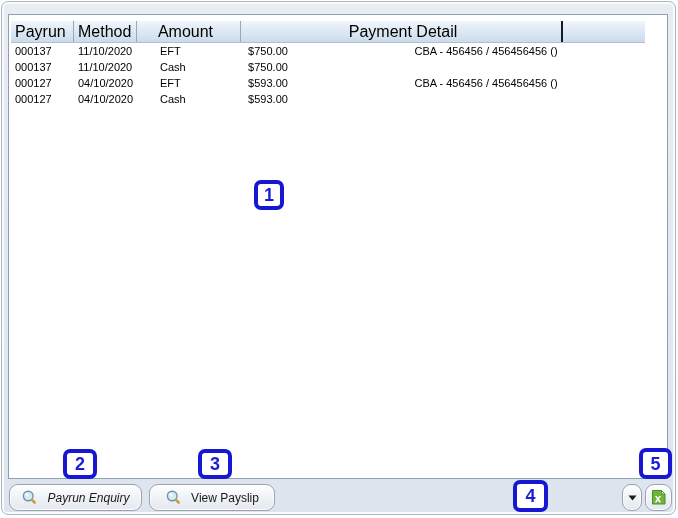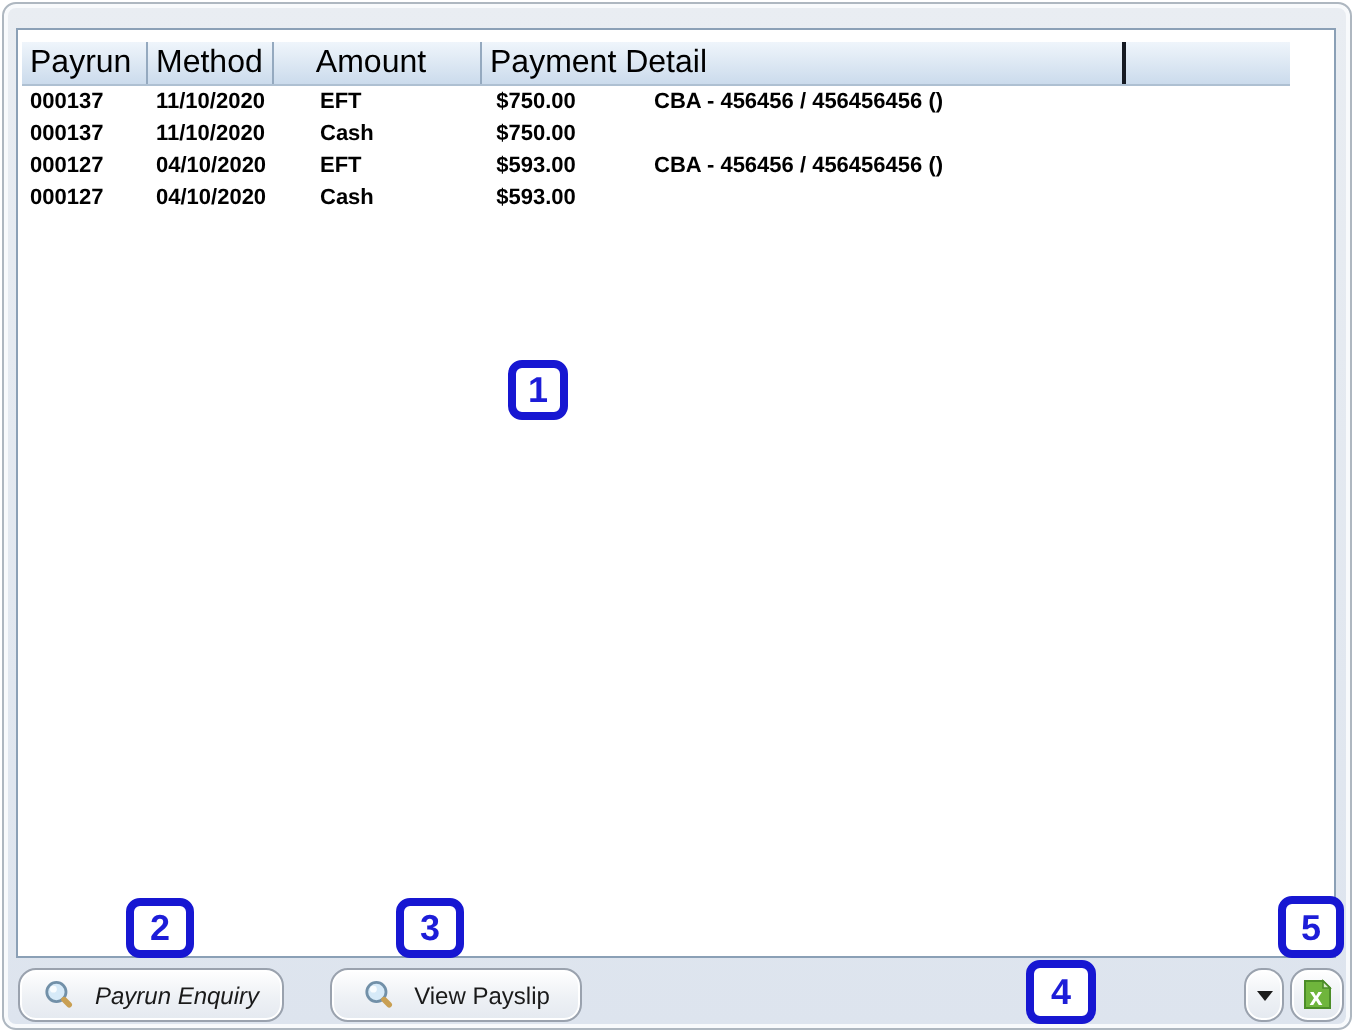--- a/index.html
+++ b/index.html
@@ -22,27 +22,27 @@
   }
   .hcell {
     font-size: 16px; line-height: 21px; color: #000;
     padding-left: 4px; border-right: 1px solid #94a9bf;
     overflow: hidden; white-space: nowrap;
   }
   .hcell.last { border-right: 2px solid #161a22; }
   .grid-row { display: flex; height: 16px; background: #fff; }
   .cell {
     font-size: 11px; line-height: 16px; color: #000;
-    padding-left: 4px; overflow: hidden; white-space: nowrap; font-weight: bold;
+    padding-left: 4px; overflow: hidden; white-space: nowrap;
   }
   .c0 { width: 63px; }
   .c1 { width: 82px; }
   .c2 { width: 63px; }
   .c3 { width: 104px; text-align: center; padding-right: 6px; padding-left: 0; }
-  .c4 { width: 322px; }
+  .c4 { width: 322px; text-align: center; }
   .btn {
     position: absolute; height: 27px; top: 482px;
     border: 1px solid #9aa2ae; border-radius: 9px;
     background: linear-gradient(#ffffff, #eef1f5 55%, #e4e9f0);
     box-shadow: inset 0 0 0 1px #ffffff;
     display: flex; align-items: center; justify-content: center;
     font-size: 12px; color: #1a1a1a; cursor: default; gap: 9px;
   }
   .icon { display: inline-flex; align-items: center; justify-content: center; }
   .badge {
@@ -107,21 +107,21 @@
     <span class="icon">
       <svg width="17" height="17" viewBox="0 0 17 17">
         <circle cx="7.2" cy="7" r="4.8" fill="#d7eaf8" stroke="#7290a8" stroke-width="1.4"></circle>
         <circle cx="5.7" cy="5.6" r="1.7" fill="#ffffff" opacity="0.85"></circle>
         <line x1="11" y1="10.8" x2="13.6" y2="13.4" stroke="#c99f52" stroke-width="2.8" stroke-linecap="round"></line>
       </svg>
     </span>
     <span>Payrun Enquiry</span>
   </button>
 
-  <button class="btn" style="left:163px; width:126px;">
+  <button class="btn" style="left:147px; width:126px;">
     <span class="icon">
       <svg width="17" height="17" viewBox="0 0 17 17">
         <circle cx="7.2" cy="7" r="4.8" fill="#d7eaf8" stroke="#7290a8" stroke-width="1.4"></circle>
         <circle cx="5.7" cy="5.6" r="1.7" fill="#ffffff" opacity="0.85"></circle>
         <line x1="11" y1="10.8" x2="13.6" y2="13.4" stroke="#c99f52" stroke-width="2.8" stroke-linecap="round"></line>
       </svg>
     </span>
     <span>View Payslip</span>
   </button>
 

